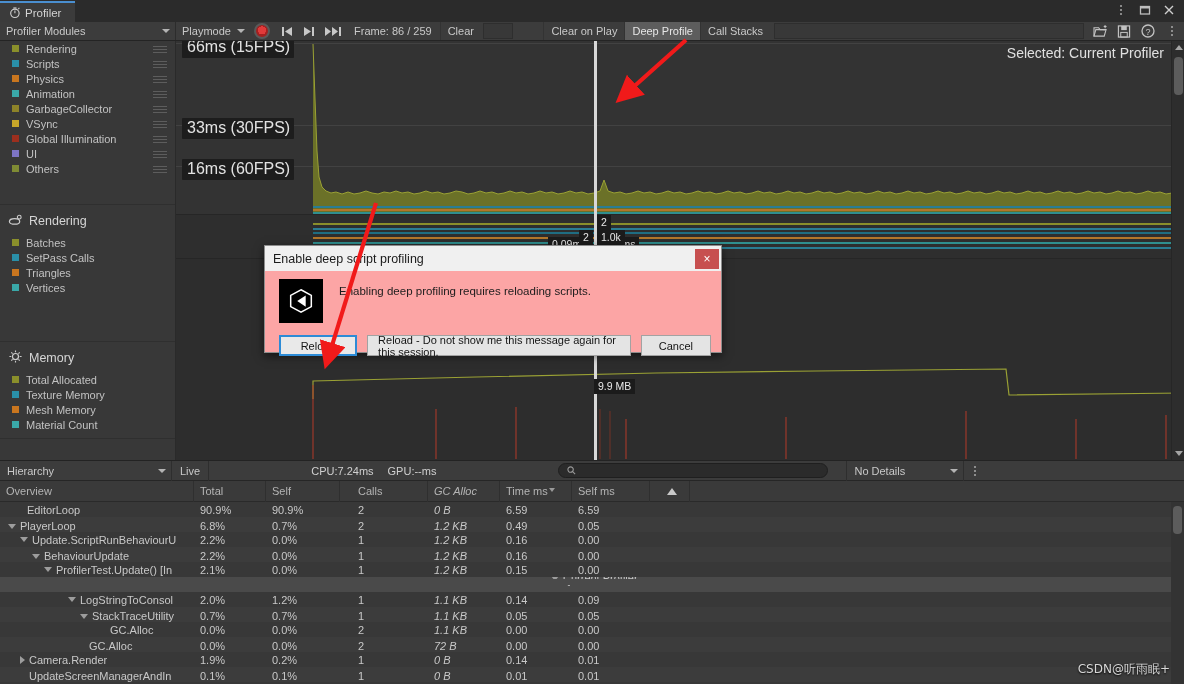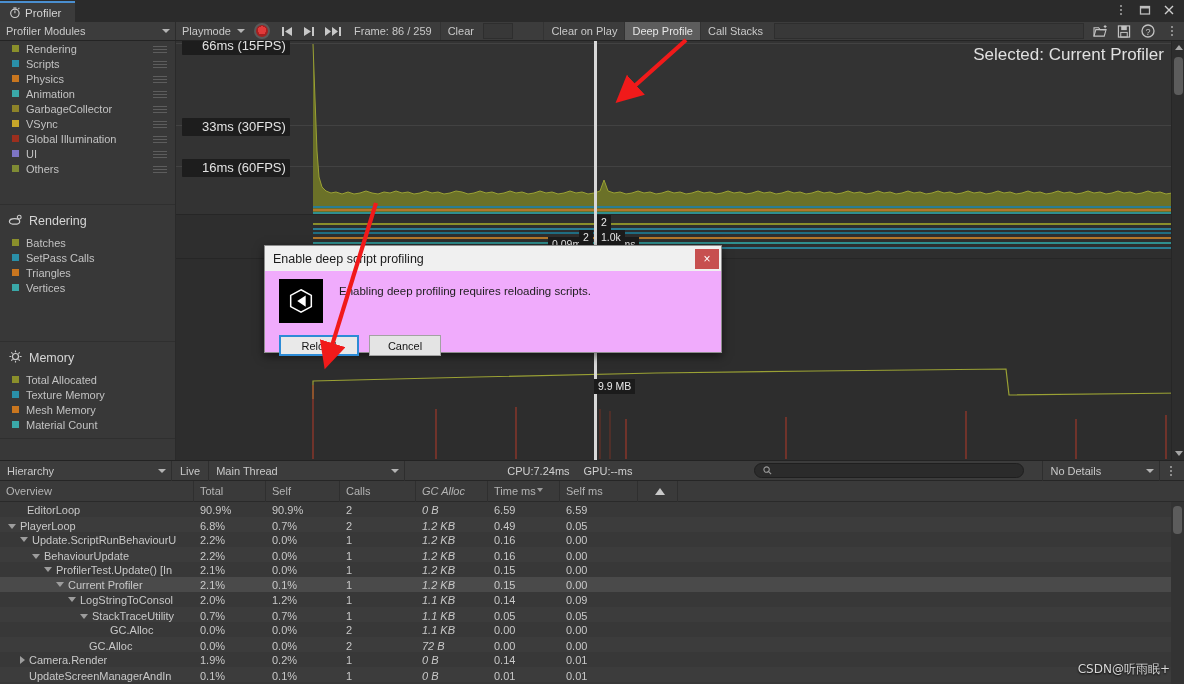--- a/index.html
+++ b/index.html
@@ -87,31 +87,31 @@
     background: #2d2d2d; overflow: hidden;
   }
   .chart-pane { position: absolute; left: 0; width: 1008px; overflow: hidden; }
   .chart-cpu { top: 0; height: 174px; background: #333333; }
   .chart-render { top: 174px; height: 44px; background: #2e2e2e; }
   .chart-mem { top: 218px; height: 201px; background: #2d2d2d; }
   .pane-sep { position:absolute; left:0; width:1008px; height:1px; background:#262626; }
 
   .gridline { position: absolute; left: 0; width: 1008px; height: 1px; background: #4e4e4e; opacity: .55; }
   .fps-label {
-    position: absolute; background: #1d1d1d; color: #e2e2e2; font-size: 13px;
-    padding: 1px 4px 2px 20px; border-radius: 1px; white-space: nowrap;
+    position: absolute; background: #1d1d1d; color: #e2e2e2; font-size: 16px;
+    padding: 1px 4px 2px 5px; border-radius: 1px; white-space: nowrap;
   }
   .chart-svg { position: absolute; left: 0; top: 0; }
   .playhead { position: absolute; width: 3px; background: #d8d8d8; }
   .val-tag {
     position: absolute; background: #1b1b1b; color: #e8e8e8; font-size: 10.5px;
     padding: 1px 4px 2px 4px; white-space: nowrap;
   }
   .selected-note {
-    position: absolute; right: 20px; top: 4px; color: #e0e0e0; font-size: 17px;
+    position: absolute; right: 20px; top: 4px; color: #e0e0e0; font-size: 14px;
   }
   .chart-scrollbar {
     position: absolute; right: 0; top: 41px; width: 13px; height: 419px;
     background: #2d2d2d; border-left: 1px solid #262626;
   }
   .csb-thumb { position:absolute; left:2px; top:16px; width:9px; height:38px; background:#5c5c5c; border-radius:4px; }
   .csb-arrow { position:absolute; left:3px; width:0;height:0; border-left:4px solid transparent;border-right:4px solid transparent; }
   .csb-up { top:4px; border-bottom:5px solid #a5a5a5; }
   .csb-down { bottom:4px; border-top:5px solid #a5a5a5; }
 
@@ -141,41 +141,41 @@
   .sortarrow { position:absolute; right:16px; top:7px; width:0;height:0;
     border-left:3px solid transparent;border-right:3px solid transparent;border-top:4px solid #9a9a9a;}
   .tri-up { width:0;height:0;border-left:5px solid transparent;border-right:5px solid transparent;
             border-bottom:7px solid #c9c9c9; margin-left:4px;}
   .table-body {
     position: absolute; left: 0; top: 502px; width: 1184px; height: 182px;
     background: #383838; overflow: hidden;
   }
   .trow { display: flex; align-items: center; height: 15px; font-size: 11px; color: #c8c8c8; }
   .trow.alt { background: #3c3c3c; align-items: flex-end; }
-  .trow.sel { background: #4a4a4a; }
+  .trow.sel { background: #4a4a4a; flex-direction: column; }
   .cell { padding-left: 6px; overflow: hidden; white-space: nowrap; }
   .c-name { width: 194px; display: flex; align-items: center; }
   .c-total { width: 72px; }
   .c-self { width: 74px; }
-  .c-calls { width: 76px; }
+  .c-calls { width: 76px; margin-left: 12px; }
   .c-gc { width: 72px; font-style: italic; }
   .c-time { width: 72px; }
   .c-selfms { width: 78px; }
   .twisty-d { width:0;height:0;border-left:4px solid transparent;border-right:4px solid transparent;
               border-top:5px solid #9d9d9d; margin-right:4px; flex:0 0 auto;}
   .twisty-r { width:0;height:0;border-top:4px solid transparent;border-bottom:4px solid transparent;
               border-left:5px solid #9d9d9d; margin-right:4px; flex:0 0 auto;}
   .twisty-none { width: 9px; flex:0 0 auto; }
   .tbl-scrollbar { position:absolute; right:0; top:502px; width:13px; height:182px; background:#333; }
   .tsb-thumb { position:absolute; left:2px; top:4px; width:9px; height:28px; background:#5c5c5c; border-radius:4px; }
 
   
   .dialog {
     position: absolute; left: 264px; top: 245px; width: 458px; height: 108px;
-    background: #f0abfc; border: 1px solid #8d8d8d; box-shadow: 0 3px 9px rgba(0,0,0,.55);
+    background: #fca5a5; border: 1px solid #8d8d8d; box-shadow: 0 3px 9px rgba(0,0,0,.55);
     font-family: "Liberation Sans", sans-serif;
   }
   .dlg-title {
     height: 25px; display: flex; align-items: center; justify-content: space-between;
     color: #1a1a1a; font-size: 12.5px; padding-left: 8px; background: #f0f0f0;
   }
   .dlg-close {
     width: 24px; height: 20px; background: #c75050; color: #fff; display:flex;
     align-items:center; justify-content:center; font-size: 12px; margin: 1px 2px 0 0;
   }
@@ -548,24 +548,20 @@
     <div class="csb-thumb"></div>
     <div class="csb-arrow csb-down"></div>
   </div>
 
   <div class="hier-toolbar">
     <div class="ht-dd" style="width:172px">
       <span>Hierarchy</span>
       <span class="caret"></span>
     </div>
     <div class="ht-label">Live</div>
-    <div class="ht-dd" style="width:196px">
-      <span>Main Thread</span>
-      <span class="caret"></span>
-    </div>
     <div class="ht-stats" style="margin-left:102px">
       <span>CPU:7.24ms</span>
       <span>GPU:--ms</span>
     </div>
     <div class="searchbox" style="width:270px;margin-left:122px">
       <span>
         <svg width="9" height="9" viewBox="0 0 10 10">
             <circle cx="4" cy="4" r="3" fill="none" stroke="#9a9a9a" stroke-width="1.2"></circle>
             <path d="M6.3 6.3 L9 9" stroke="#9a9a9a" stroke-width="1.2"></path>
           </svg>
@@ -772,20 +768,21 @@
       <div class="unity-logo">
         <svg width="30" height="30" viewBox="0 0 32 32">
           <path d="M16 4 L27 10 L27 22 L16 28 L5 22 L5 10 Z" fill="none" stroke="#ffffff" stroke-width="1.6"></path>
           <path d="M21 10 L12 16 L21 22 Z" fill="#ffffff"></path>
         </svg>
       </div>
       <div class="dlg-msg">Enabling deep profiling requires reloading scripts.</div>
     </div>
     <div class="dlg-buttons">
       <div class="dlg-btn focus" style="width:80px">Reload</div>
+      <div class="dlg-btn" style="width:272px">Reload - Do not show me this message again for this session.</div>
       <div class="dlg-btn" style="width:72px">Cancel</div>
     </div>
   </div>
 
   <svg class="arrow-svg" width="1184" height="684">
     <defs>
       <marker id="ah" markerWidth="7" markerHeight="7" refX="2.2" refY="3.2" orient="auto">
         <path d="M0,0 L6.5,3.2 L0,6.4 Z" fill="#f11a1a"></path>
       </marker>
     </defs>

